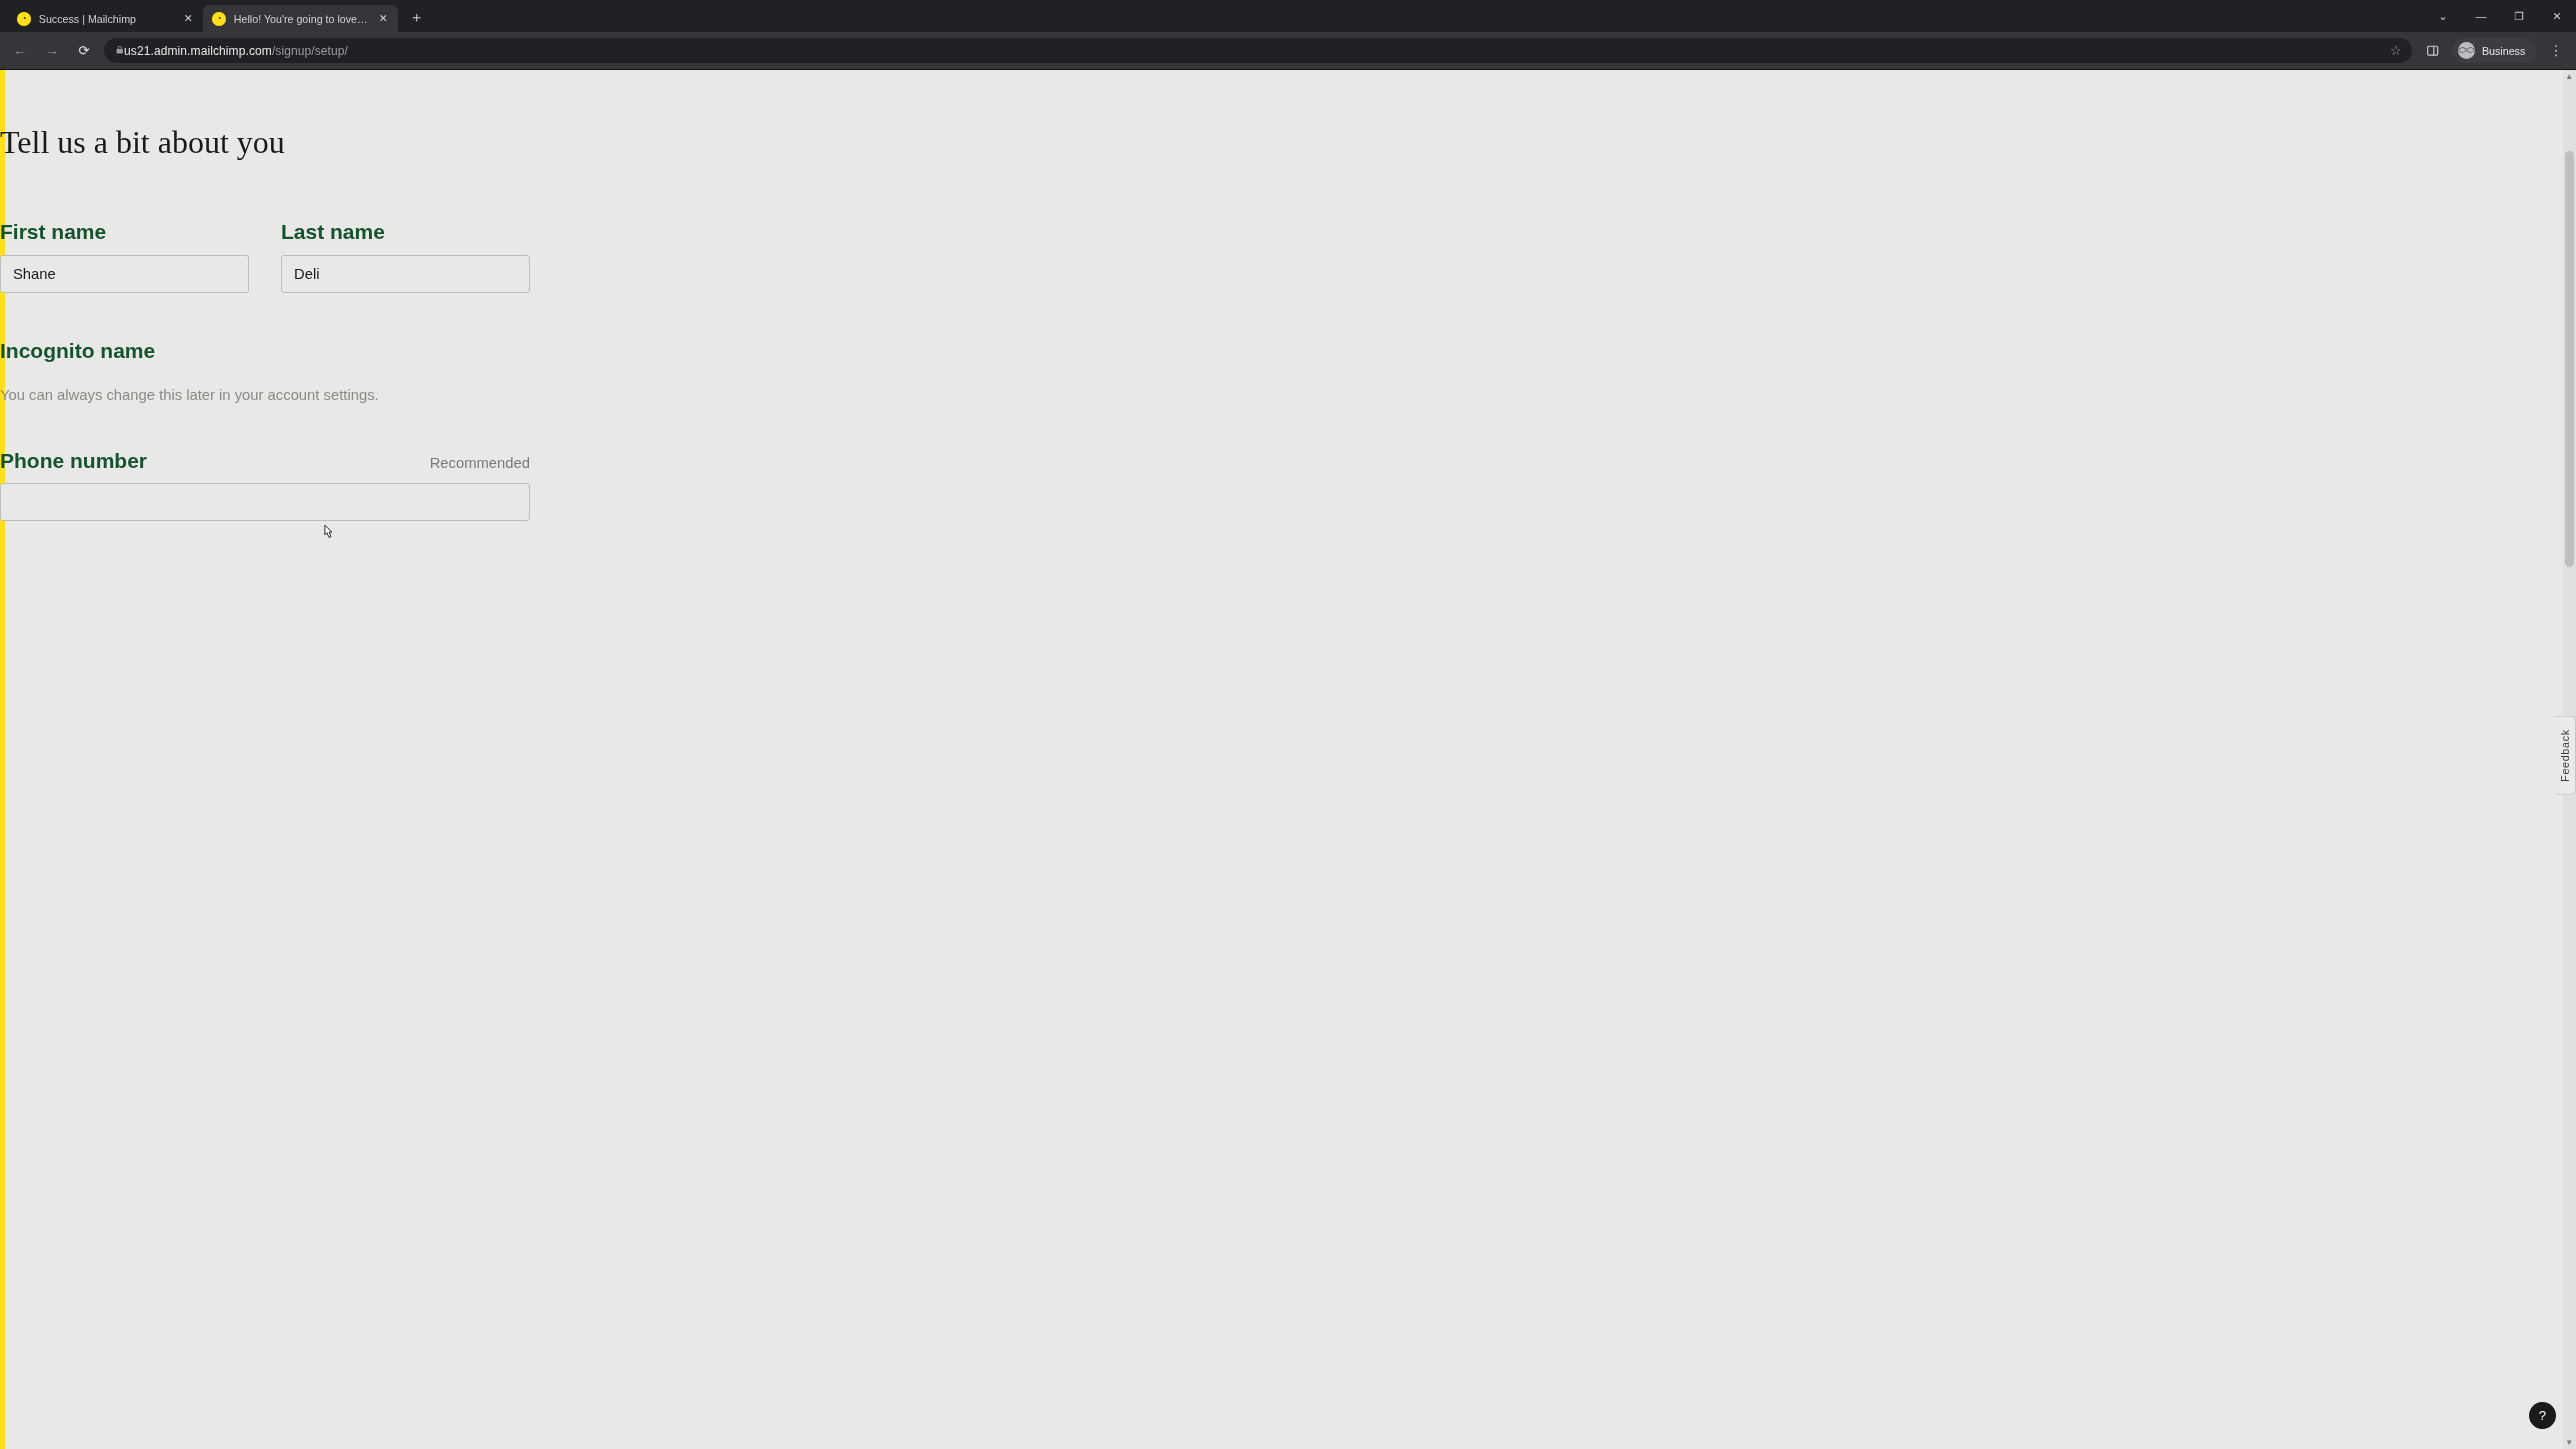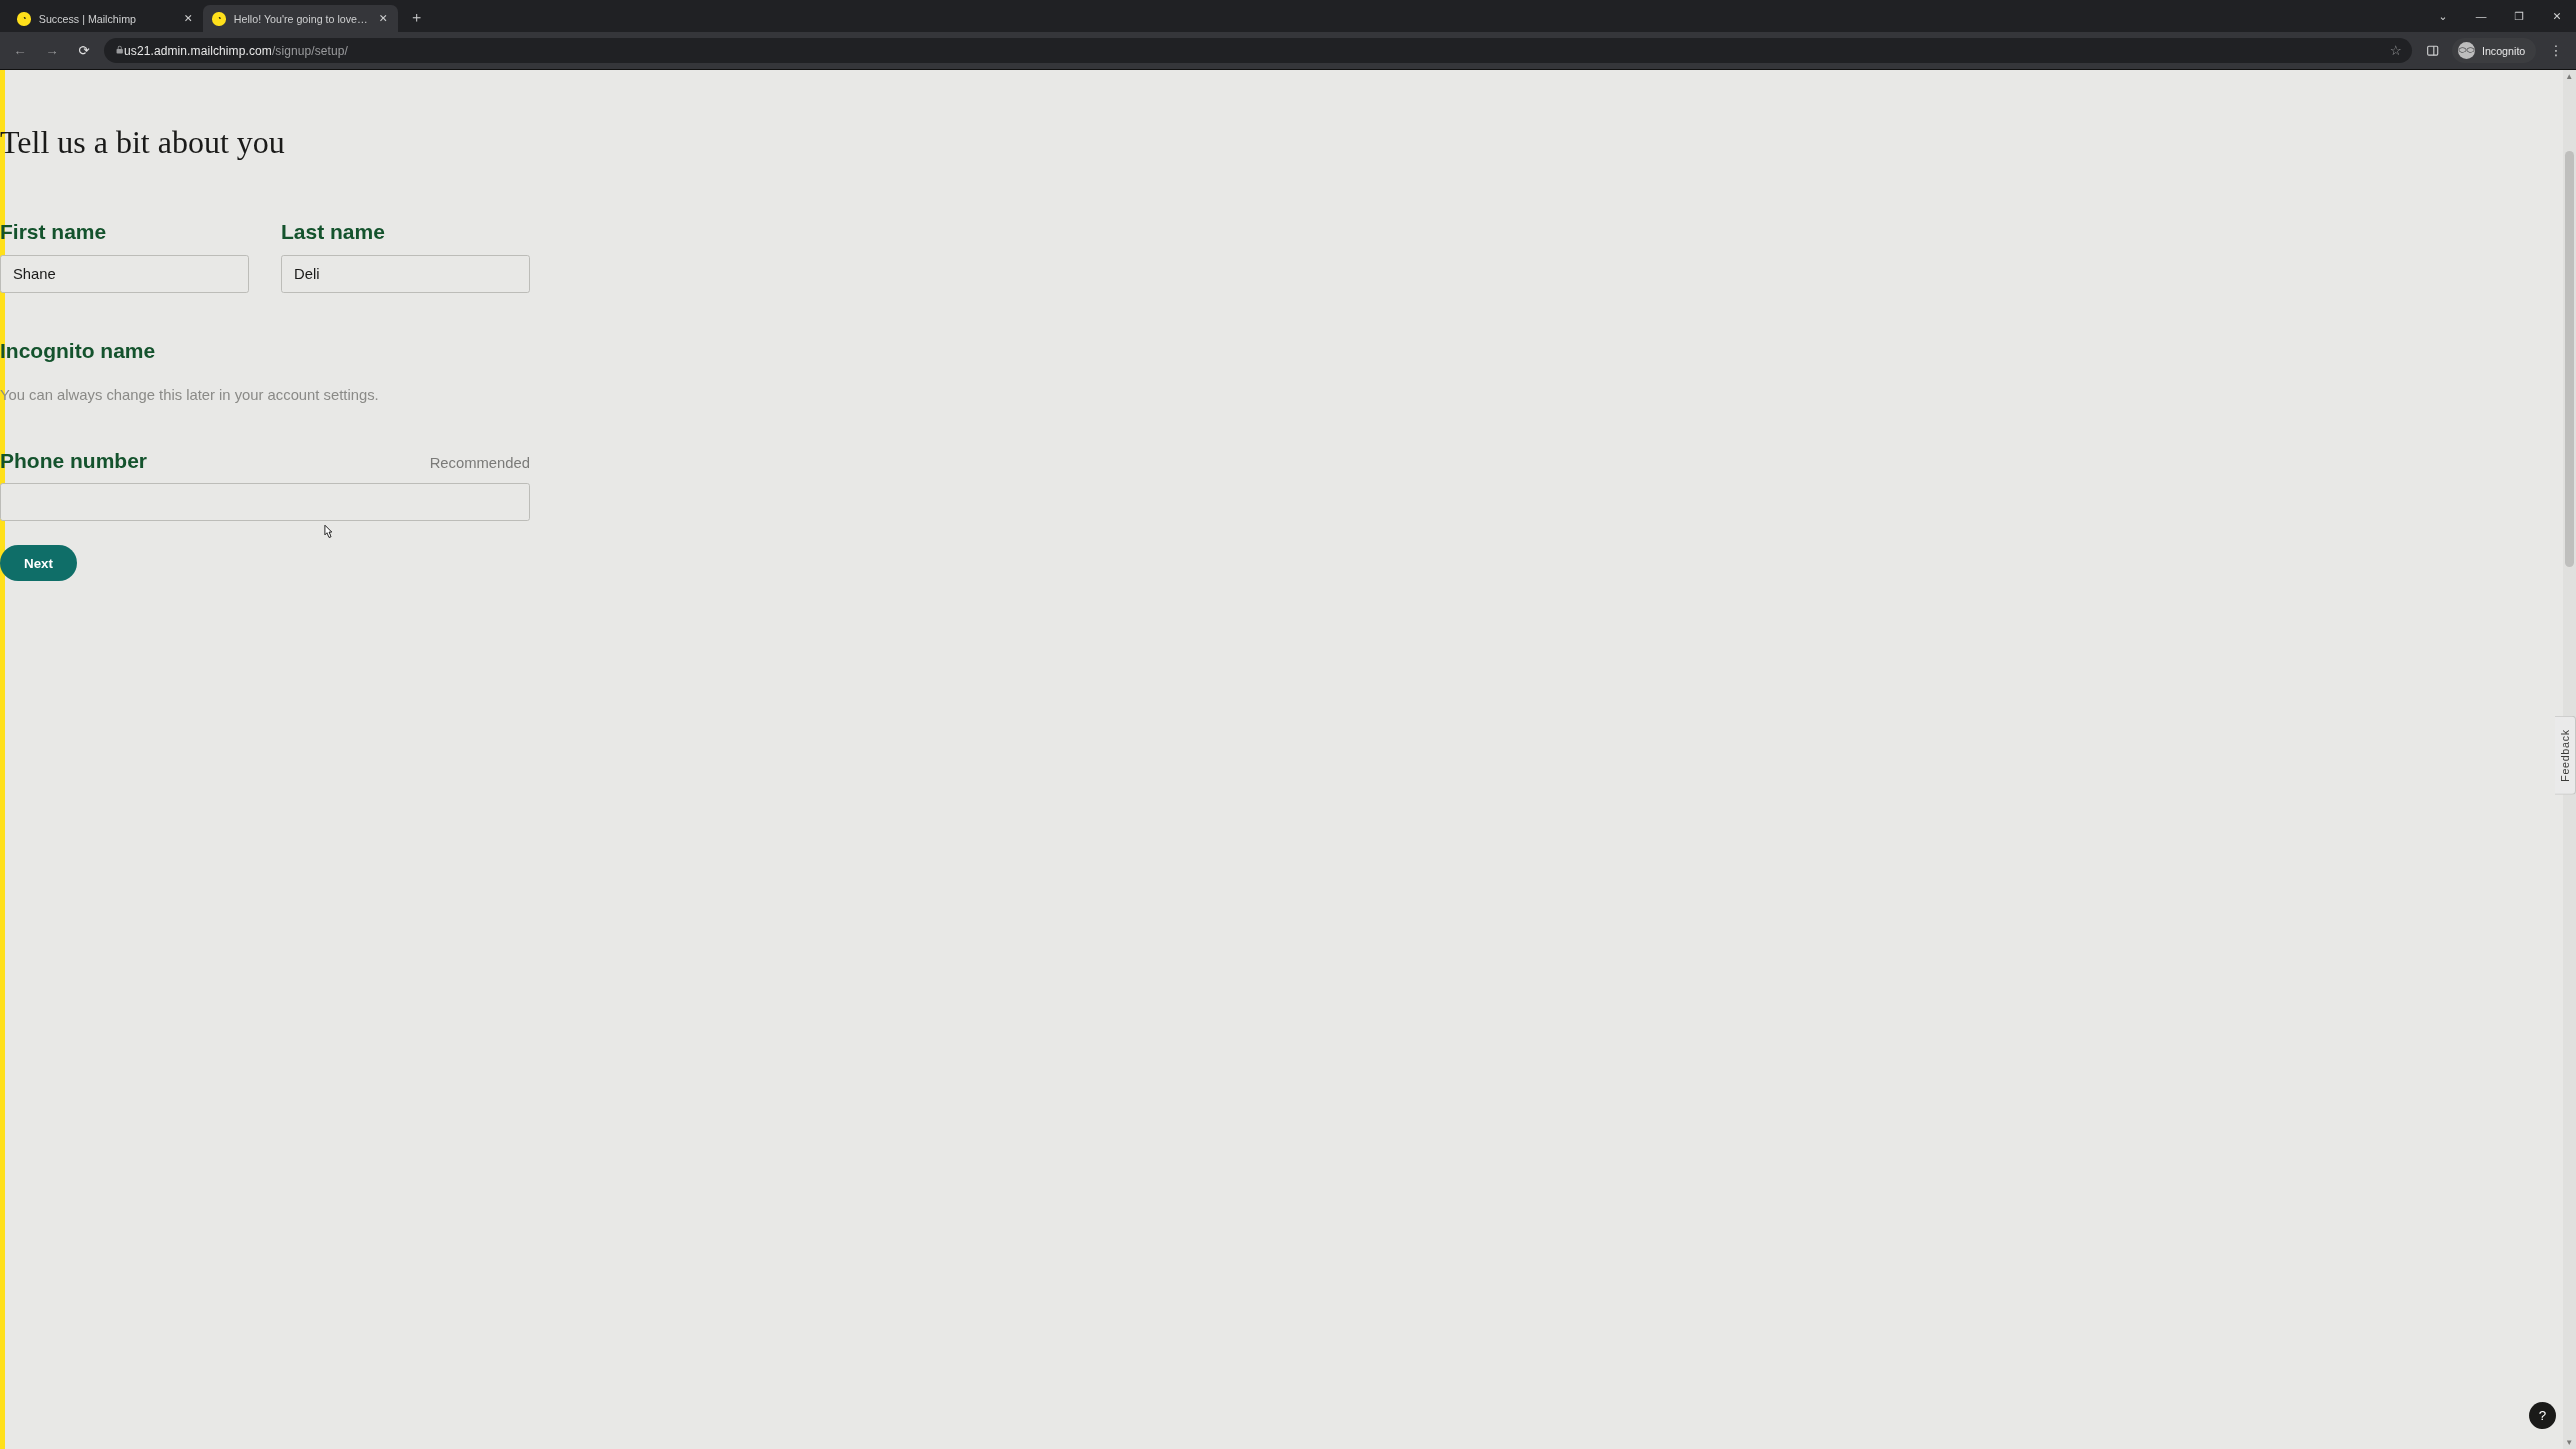--- a/index.html
+++ b/index.html
@@ -199,21 +199,21 @@
       <span class="star">☆</span>
     </div>
     <div class="toolicon">
       <svg width="13.4" height="13.4" viewBox="0 0 24 24" fill="none" stroke="#cfd0d1" stroke-width="2">
           <rect x="3" y="4" width="18" height="16" rx="2"></rect>
           <line x1="14" y1="4" x2="14" y2="20"></line>
         </svg>
     </div>
     <div class="incognito-pill">
       <span class="mask">⬭⬭</span>
-      <span>Incognito</span>
+      <span>Business</span>
     </div>
     <div class="kebab">⋮</div>
   </div>
 
   <div class="viewport">
     <div class="accent-bar"></div>
 
     <div class="fake-scrollbar">
       <div class="arrow up">▲</div>
       <div class="thumb"></div>
@@ -246,23 +246,20 @@
         <div class="row" style="margin-top:4px;">
           <div class="field full">
             <div class="label-row">
               <label class="fld-label">Phone number</label>
               <span class="hint-right">Recommended</span>
             </div>
             <input class="text" type="text" value="" style="">
           </div>
         </div>
 
-        <div class="actions">
-          <button class="primary">Next</button>
-        </div>
 
       </div>
     </div>
 
     <div class="feedback-tab">Feedback</div>
 
     <div class="help-fab">?</div>
 
     <div class="cursor">
       <svg width="12" height="17.4" viewBox="0 0 18 26">

